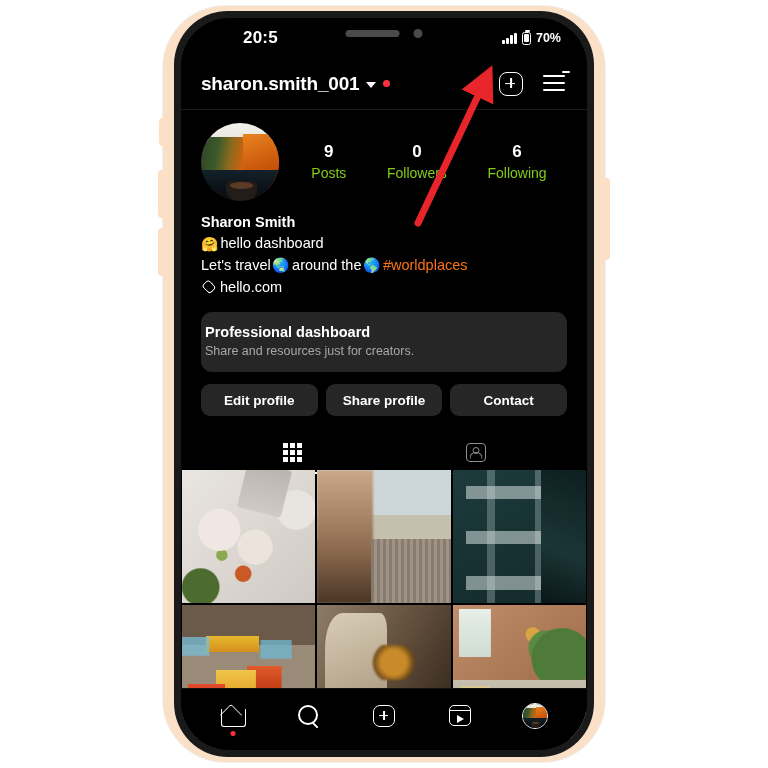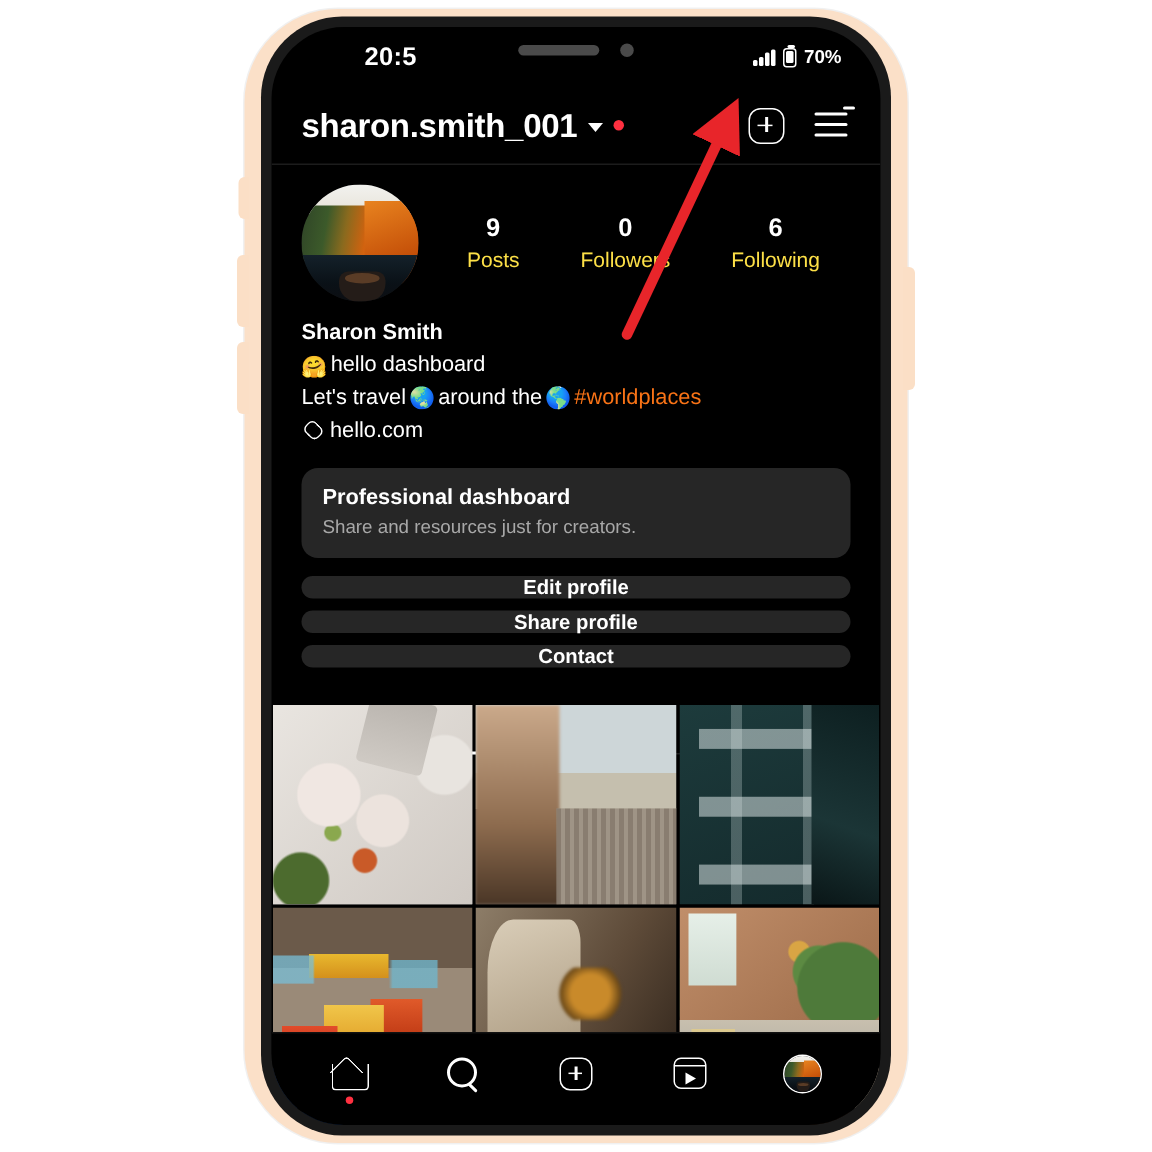--- a/index.html
+++ b/index.html
@@ -88,21 +88,21 @@
 
   
   #header {
     position:absolute; left:0; top:40px;
     width:100%; height:52px;
     display:flex; align-items:center;
     padding:0 20px;
     border-bottom:1px solid #1c1c1c;
   }
   #username-group { display:flex; align-items:center; gap:7px; }
-  #username { font-size:22px; font-weight:bold; letter-spacing:-.2px; }
+  #username { font-size:19px; font-weight:bold; letter-spacing:-.2px; }
   #chevron-down-icon {
     width:0; height:0;
     border-left:5px solid transparent;
     border-right:5px solid transparent;
     border-top:6px solid #ffffff;
     margin-top:3px;
   }
   .red-dot { width:7px; height:7px; border-radius:50%; background:#ff3040; }
   #header-actions { margin-left:auto; display:flex; align-items:center; gap:20px; }
   #add-post-icon {
@@ -143,21 +143,21 @@
   .av-water { position:absolute; left:0; bottom:0; width:100%; height:40%;
               background:linear-gradient(#14212a,#0a1117 60%,#0c0e12); }
   .av-cup   { position:absolute; left:32%; bottom:0; width:40%; height:26%;
               background:#241c18; border-radius:6px 6px 12px 12px; }
   .av-cup::after { content:""; position:absolute; left:12%; top:8%; width:76%; height:34%;
               background:#5a3c26; border-radius:50%; }
 
   #stats { display:flex; flex:1; justify-content:space-around; margin-left:12px; }
   .stat { text-align:center; }
   .stat-value { font-size:17px; font-weight:bold; line-height:1.35; }
-  .stat-label { font-size:14px; color:#fde047; line-height:1.35; }
+  .stat-label { font-size:14px; color:#84cc16; line-height:1.35; }
 
   #bio { margin-top:11px; line-height:1.47; }
   #display-name { font-size:14.5px; font-weight:bold; }
   .bio-line { font-size:14.5px; color:#ffffff; display:flex; align-items:center; gap:2px; }
   .emoji { font-size:14px; }
   .hashtag { color:#f97316; }
   #bio-link-row { display:flex; align-items:center; gap:6px; margin-top:1px; }
   #link-icon {
     width:13px; height:13px; position:relative; flex:none;
     transform:rotate(-45deg);
@@ -168,27 +168,27 @@
     border:1.4px solid #ffffff; border-radius:4px;
   }
   #link-icon::before { top:0.5px; border-bottom:none; border-radius:4px 4px 0 0; }
   #link-icon::after  { bottom:0.5px; border-top:none; border-radius:0 0 4px 4px; }
   #bio-link { font-size:14.5px; color:#ffffff; }
 
   
   #dashboard-card {
     margin-top:14px;
     background:#262626; border-radius:11px;
-    padding:12px 14px 14px;
+    padding:12px 4px 14px;
   }
   #dashboard-title { font-size:14.5px; font-weight:bold; }
   #dashboard-sub { font-size:12.5px; color:#a8a8a8; margin-top:4px; }
 
   
-  #action-buttons { display:flex; gap:8px; margin-top:12px;flex-direction:column; }
+  #action-buttons { display:flex; gap:8px; margin-top:12px; }
   .action-btn {
     flex:1; background:#262626; border-radius:9px;
     height:32px; display:flex; align-items:center; justify-content:center;
     font-size:13.5px; font-weight:bold; color:#ffffff;
   }
 
   
   #tabs {
     margin-top:16px; display:flex; height:42px;
     border-bottom:1px solid #1f1f1f;

